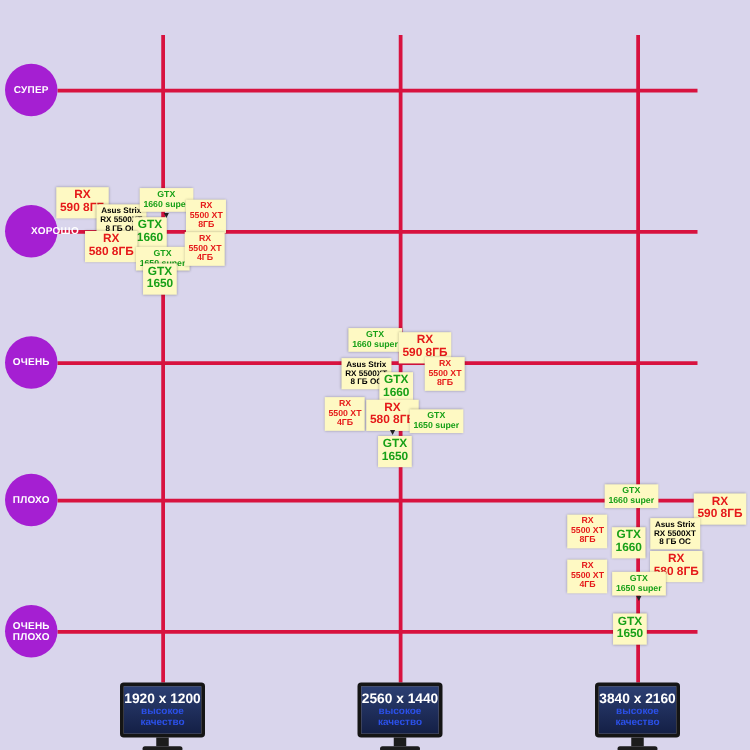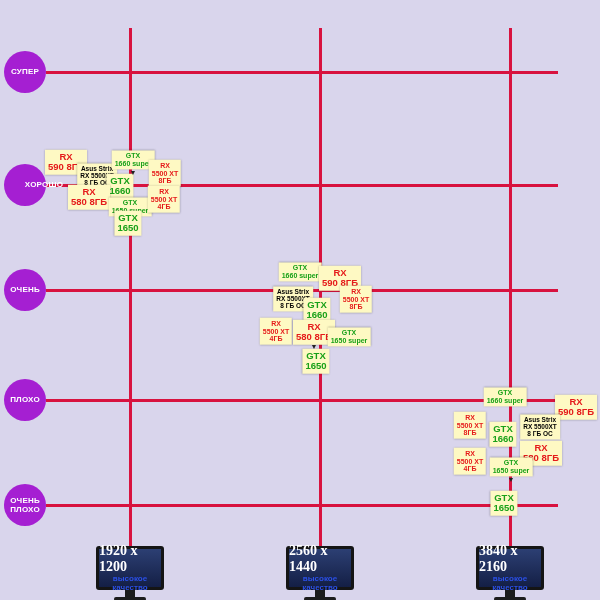--- a/index.html
+++ b/index.html
@@ -31,21 +31,21 @@
   }
   .monitor {
     position:absolute; transform:translate(-50%,0); z-index:3;
     display:flex; flex-direction:column; align-items:center;
   }
   .monitor-screen {
     border:3px solid #151515; border-radius:3px;
     width:62px; height:38px;
     display:flex; flex-direction:column; align-items:center; justify-content:center;
   }
-  .monitor-title { font-size:14px; font-weight:bold;font-family:Liberation Serif, serif; }
+  .monitor-title { font-size:11px; font-weight:bold; }
   .monitor-sub { font-size:8px; font-weight:bold; text-align:center; line-height:1.1; width:56px; white-space:normal; }
   .monitor-neck { width:10px; height:7px; background:#1c1c1c; }
   .monitor-base { width:32px; height:4px; background:#1c1c1c; border-radius:2px; }
 </style>
 </head>
 <body>
 
 <div class="chart">
   <div id="grid-layer">
       <div class="hline" style="left: 46px; width: 512px; top: 70.5px; background: rgb(216, 18, 63);"></div>

